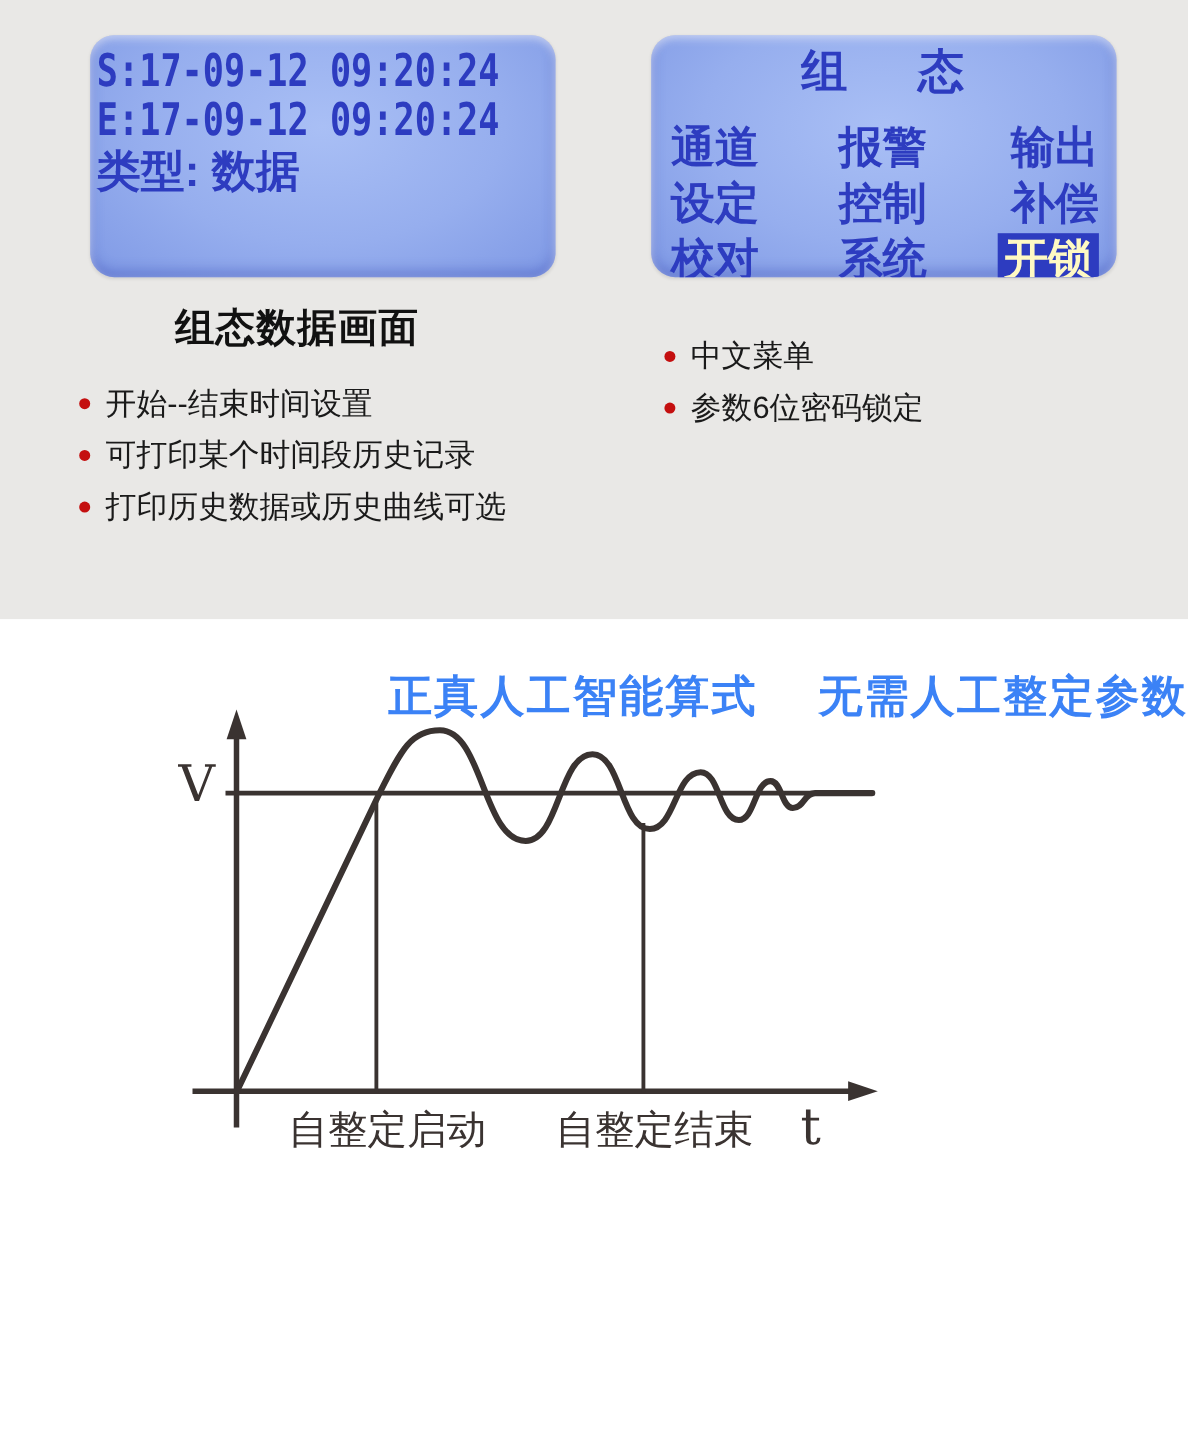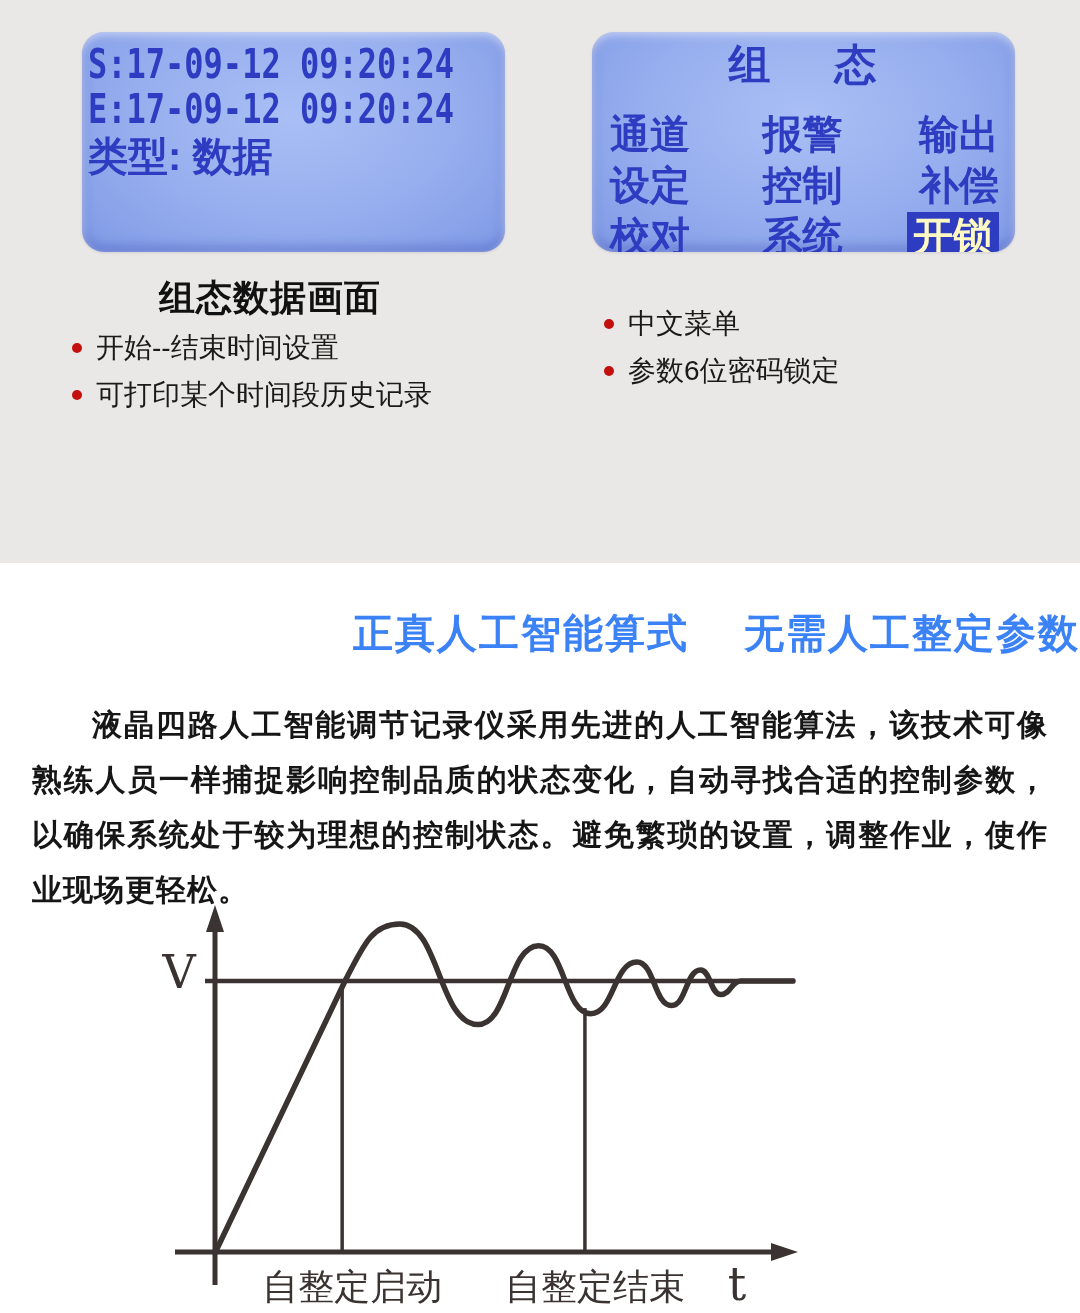--- a/index.html
+++ b/index.html
@@ -53,21 +53,21 @@
   .lcd-grid .cell:nth-child(3n+1){ justify-self:start; padding-left:4px; }
   .lcd-grid .cell:nth-child(3n+2){ justify-self:center; }
   .lcd-grid .cell:nth-child(3n)  { justify-self:end; }
   .cell { cursor:pointer; }
   .cell.hl { background:var(--lcd-ink, #2d3cc0); color:#fef9c3; padding:0 6px; }
   
   .caption {
     margin-top:22px; text-align:center;
     font-size:36px; font-weight:bold; color:#111; letter-spacing:1px;
   }
-  ul.bullets { list-style:none; margin-top:1px; }
+  ul.bullets { list-style:none; margin-top:20px; }
   .col-left ul.bullets { margin-left:66px; }
   .col-right ul.bullets { margin-left:58px; margin-top:48px; }
   ul.bullets li {
     position:relative; padding-left:30px;
     font-size:28px; line-height:47px; color:#1a1a1a; font-weight:500;
     white-space:nowrap;
   }
   ul.bullets li::before {
     content:""; position:absolute; left:6px; top:50%; margin-top:-5px;
     width:10px; height:10px; border-radius:50%;
@@ -111,20 +111,21 @@
     <div class="col col-left">
       <div class="lcd lcd-print">
         <div class="lcd-mono">S:17-09-12 09:20:24</div>
         <div class="lcd-mono">E:17-09-12 09:20:24</div>
         <div class="lcd-cjk">类型: 数据</div>
       </div>
       <h3 class="caption">组态数据画面</h3>
       <ul class="bullets">
         <li>开始--结束时间设置</li>
         <li>可打印某个时间段历史记录</li>
+        <li>打印历史数据或历史曲线可选</li>
       </ul>
     </div>
 
     <div class="col col-right">
       <div class="lcd lcd-config">
         <div class="lcd-title">
           <span>组</span>
           <span>态</span>
         </div>
         <div class="lcd-grid">
@@ -141,21 +142,20 @@
       </div>
       <ul class="bullets">
         <li>中文菜单</li>
         <li>参数6位密码锁定</li>
       </ul>
     </div>
   </section>
 
   <section class="panel-ai">
     <h2 class="ai-heading">正真人工智能算式　 无需人工整定参数</h2>
-    <p class="ai-paragraph">液晶四路人工智能调节记录仪采用先进的人工智能算法，该技术可像熟练人员一样捕捉影响控制品质的状态变化，自动寻找合适的控制参数，以确保系统处于较为理想的控制状态。避免繁琐的设置，调整作业，使作业现场更轻松。</p>
 
     <svg class="tuning-chart" width="700" height="420" viewBox="0 0 700 420">
 
       <line class="ink axisw" x1="85" y1="30" x2="85" y2="390"></line>
       <polygon points="85,10 76,37 94,37" fill="#3a3331"></polygon>
 
       <line class="ink axisw" x1="45" y1="357" x2="648" y2="357"></line>
       <polygon points="668,357 641,348 641,366" fill="#3a3331"></polygon>
 
       <line id="setpoint" class="ink setw" x1="75" x2="665" y1="86" y2="86"></line>

